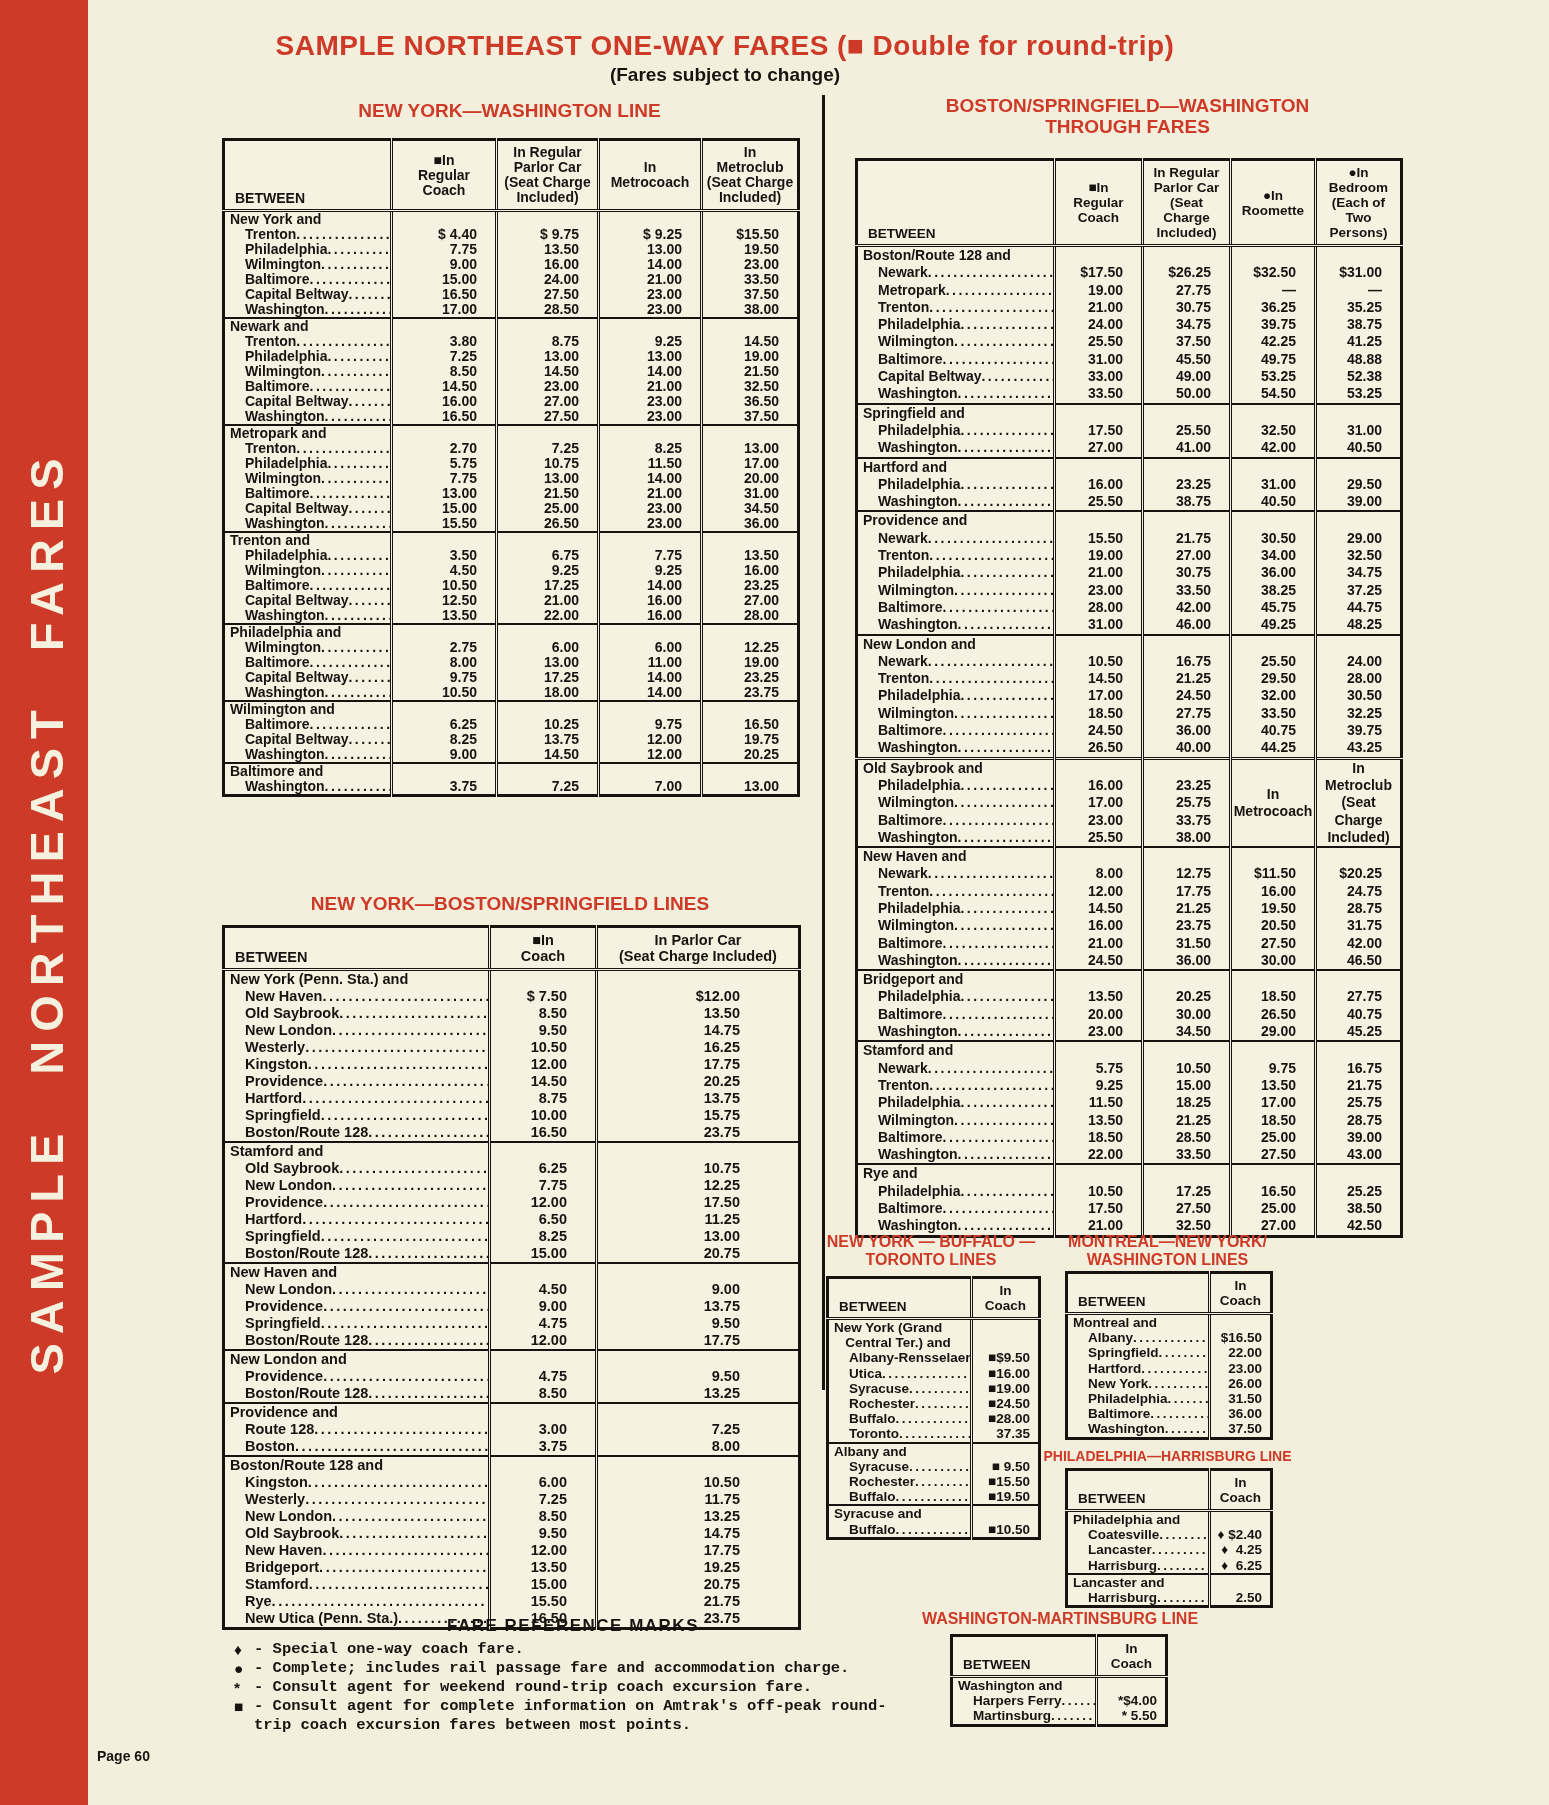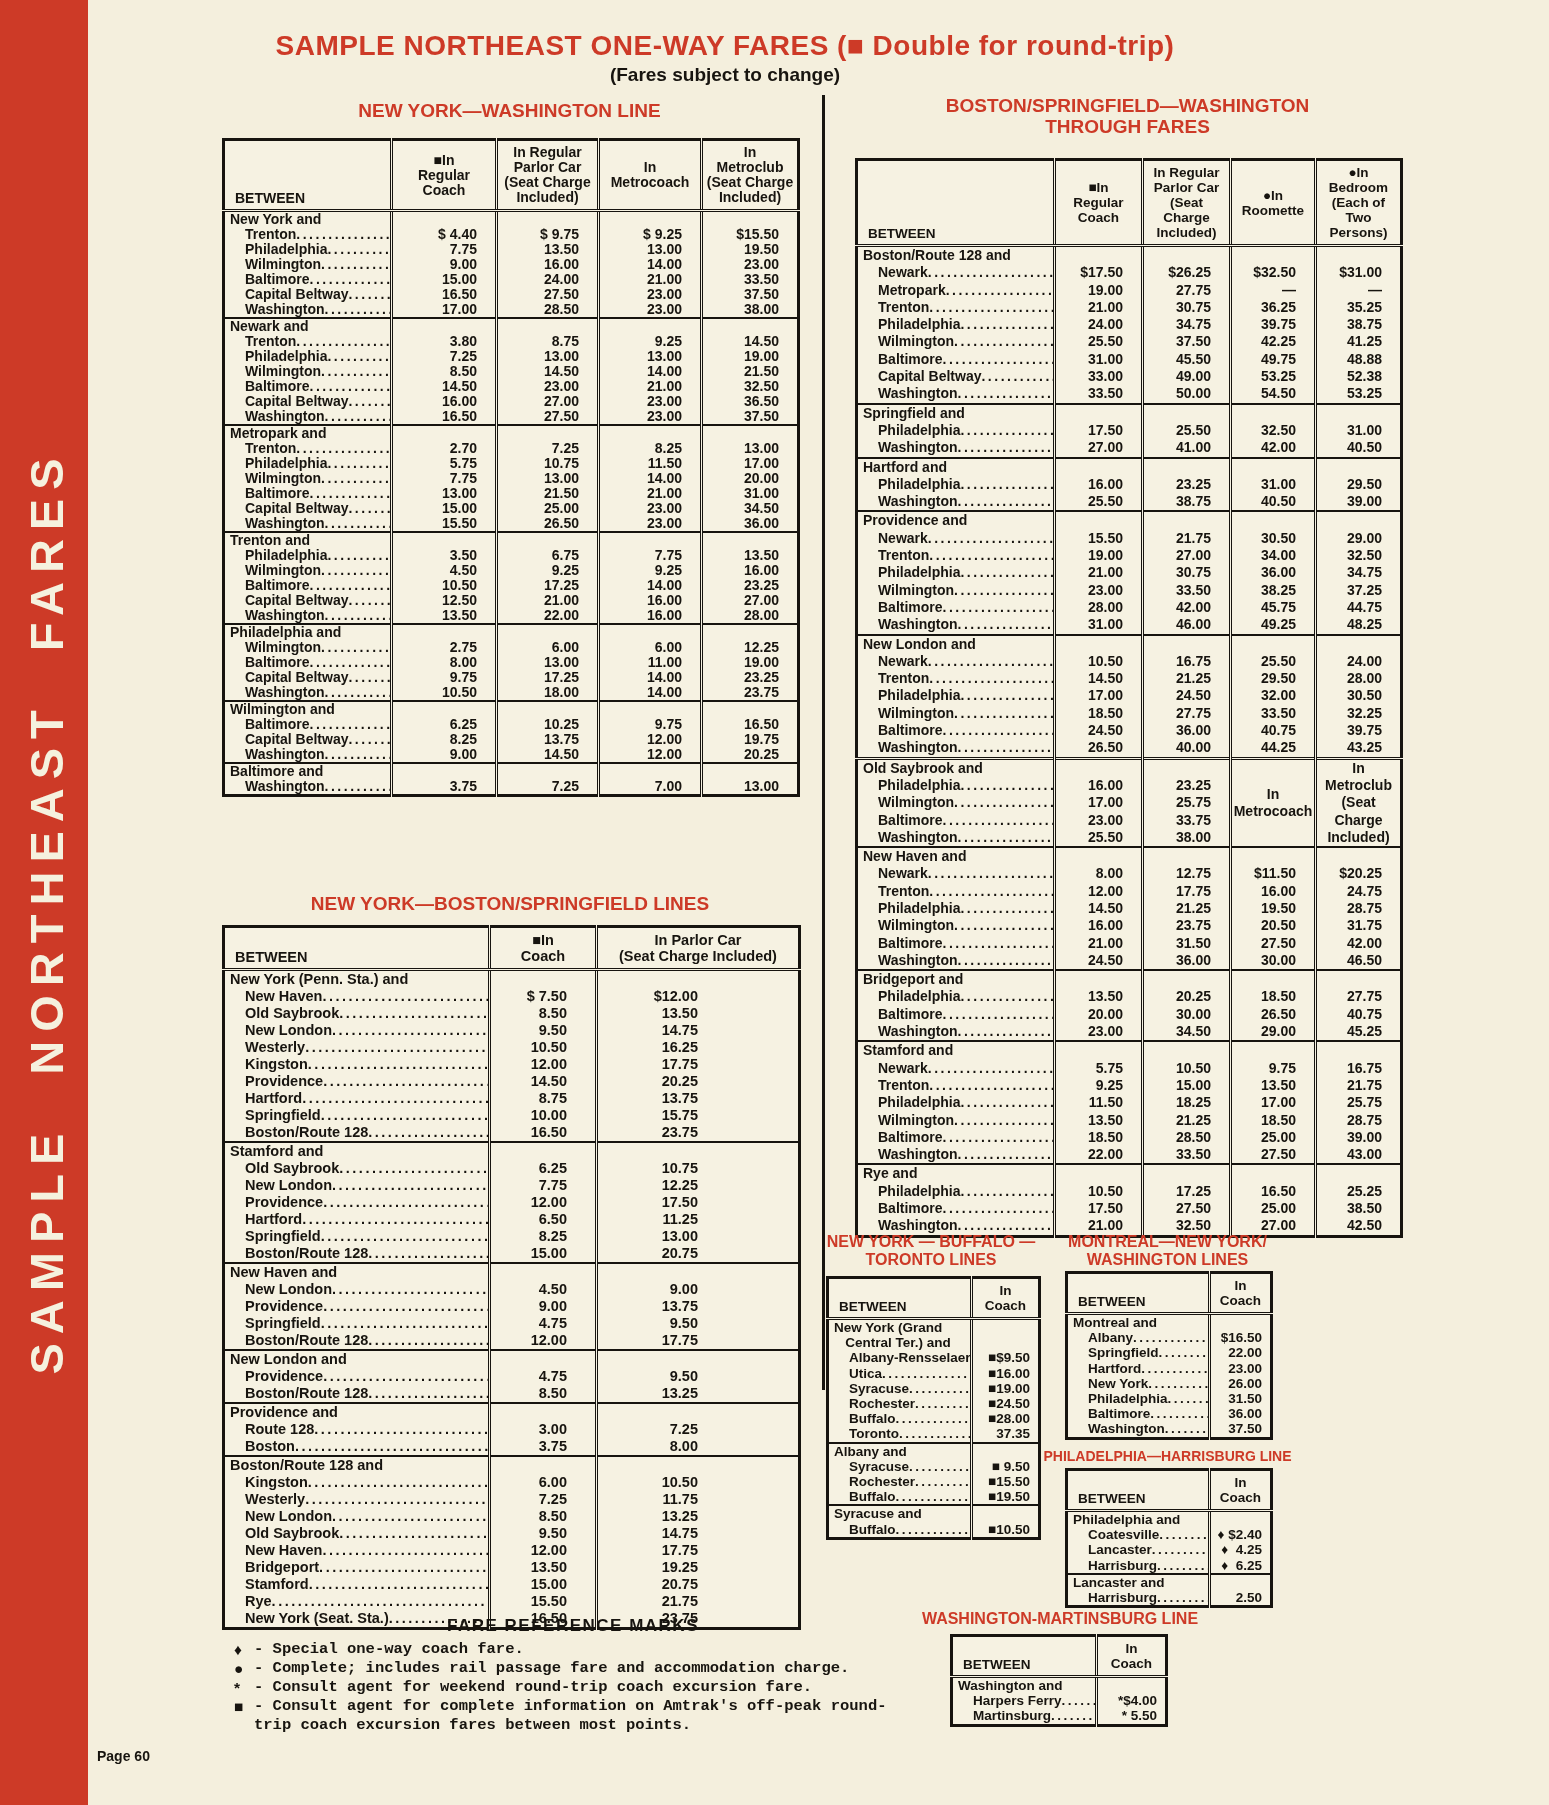--- a/index.html
+++ b/index.html
@@ -61,21 +61,21 @@
     text-align:center;vertical-align:middle;white-space:pre-line;
     font-size:14px;line-height:16px;
   }
   
   .t-a td{font-size:14px;line-height:15px;}
   .t-a th{font-size:14px;line-height:15px;}
   .t-a td.v{padding-right:18px;}
   .t-b td{font-size:14.5px;line-height:17px;}
   .t-b th{font-size:14.5px;line-height:16px;}
   .t-b td.v:nth-child(2){padding-right:28px;}
-  .t-b td.v:nth-child(3){padding-right:100px;}
+  .t-b td.v:nth-child(3){padding-right:58px;}
   .t-c td{font-size:14px;line-height:17.3px;}
   .t-c th{font-size:13.5px;line-height:15px;}
   .t-c td.v{padding-right:18px;}
   .t-d td{font-size:13.5px;line-height:15.2px;}
   .t-d th{font-size:13.5px;line-height:15px;}
   .t-d td.v{padding-right:8px;}
   
   .fn-heading{font-size:17px;font-weight:700;text-align:center;letter-spacing:1.5px;margin-bottom:4px;}
   .fn-item{display:flex;font-size:15.5px;font-weight:700;line-height:19px;}
   .fn-mark{width:26px;flex:none;padding-left:6px;}
@@ -901,21 +901,21 @@
               <span class="nm">Rye</span>
               <span class="dots"></span>
             </div>
           </td>
           <td class="v csep">15.50</td>
           <td class="v csep">21.75</td>
         </tr>
         <tr>
           <td>
             <div class="nmrow">
-              <span class="nm">New York (Seat. Sta.)</span>
+              <span class="nm">New Utica (Penn. Sta.)</span>
               <span class="dots"></span>
             </div>
           </td>
           <td class="v csep">16.50</td>
           <td class="v csep">23.75</td>
         </tr>
       </tbody>
     </table>
   </div>
 

